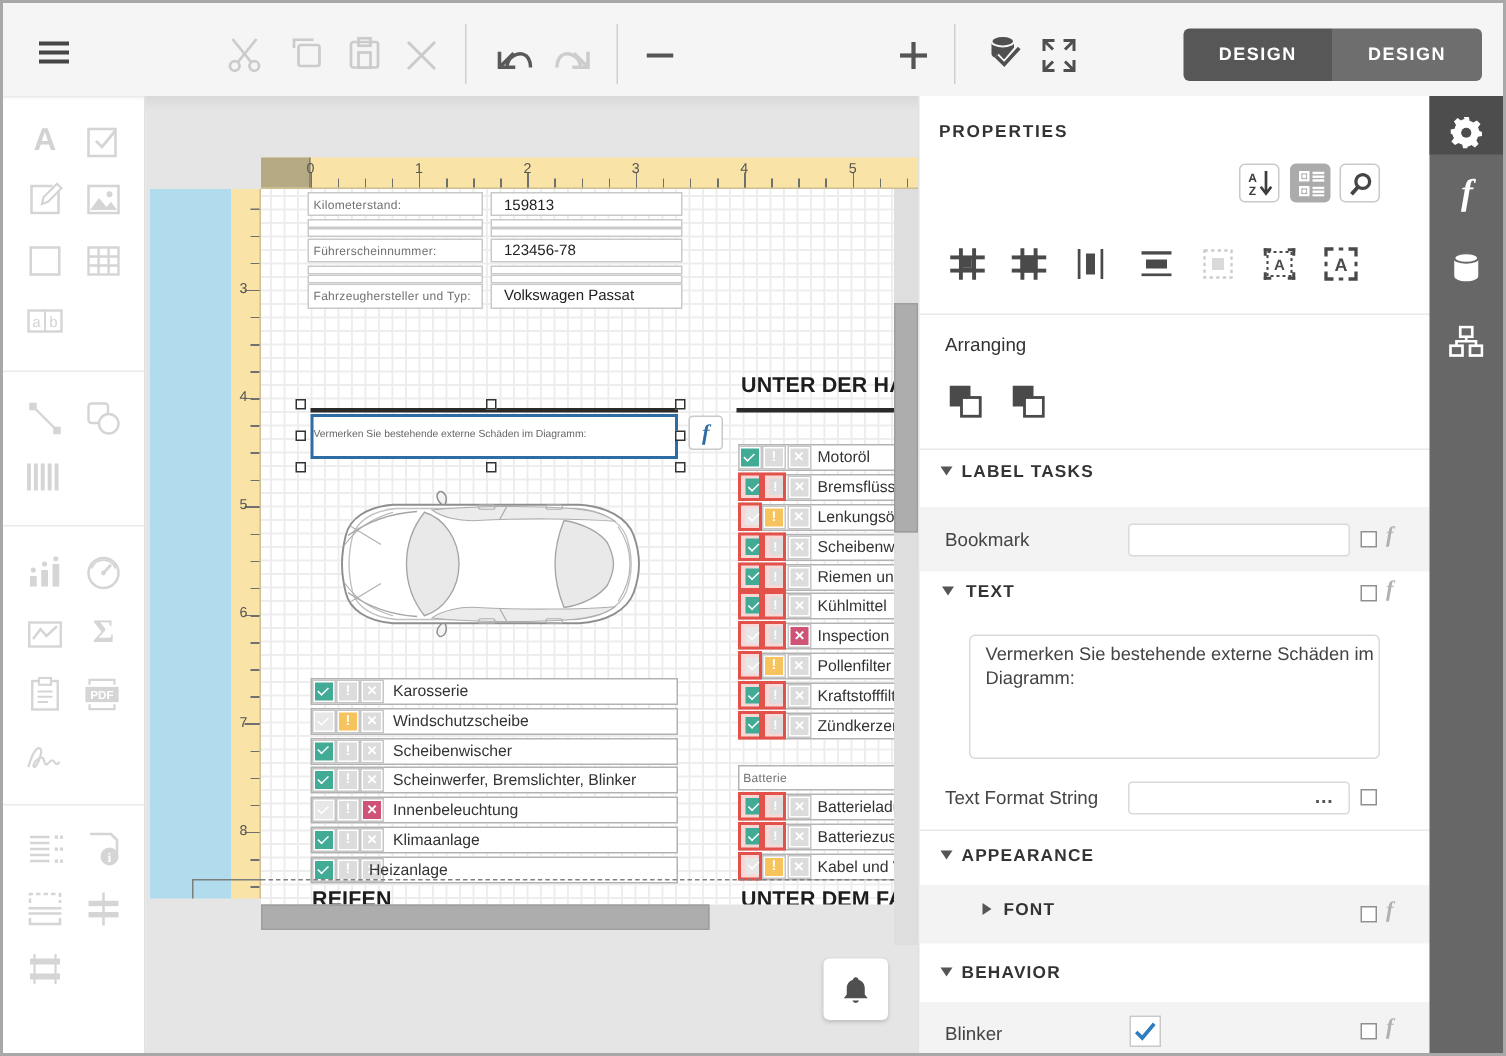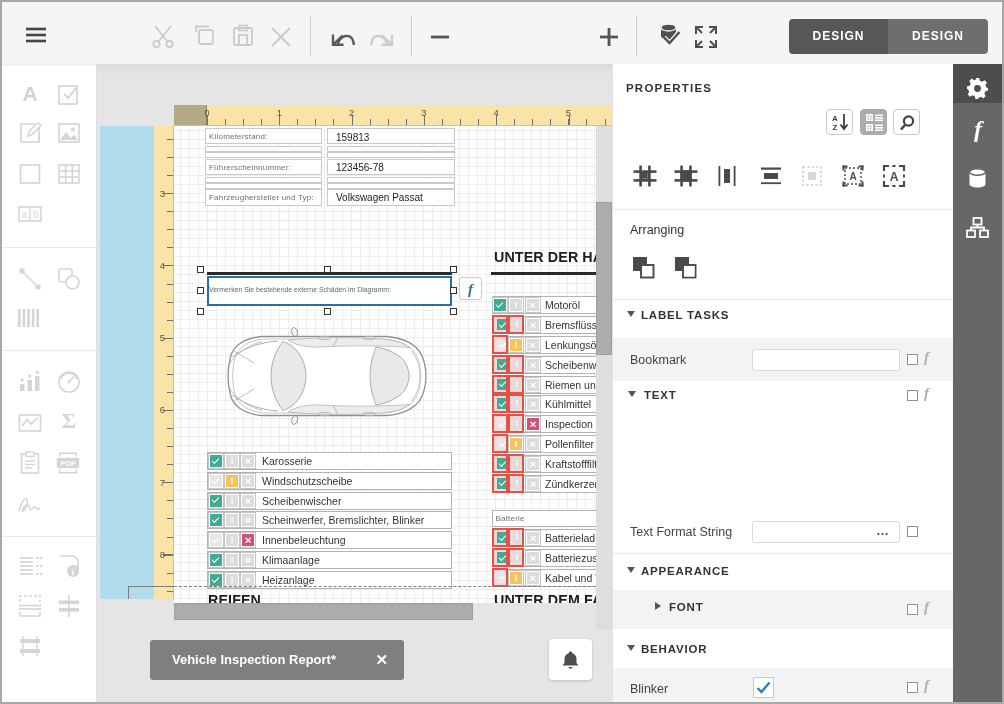--- a/index.html
+++ b/index.html
@@ -393,21 +393,21 @@
   <div class="ctext" style="left:88px;top:407.2px">Innenbeleuchtung</div>
   <div class="crow" style="left:33px;top:425px;width:245px"></div>
   <span class="sq g ck" style="left:36px;top:428px"></span>
         <span class="sq gr bang" style="left:52px;top:428px"></span>
         <span class="sq gr ex" style="left:68px;top:428px"></span>
   <div class="ctext" style="left:88px;top:427px">Klimaanlage</div>
   <div class="crow" style="left:33px;top:444.8px;width:245px"></div>
   <span class="sq g ck" style="left:36px;top:447.8px"></span>
         <span class="sq gr bang" style="left:52px;top:447.8px"></span>
         <span class="sq gr ex" style="left:68px;top:447.8px"></span>
-  <div class="ctext" style="left:88px;top:446.8px">Heizanlage</div>
+  <div class="ctext" style="left:72px;top:446.8px">Heizanlage</div>
   <div class="crow" style="left:317.5px;top:170.4px;width:106px"></div>
   <span class="sq g ck" style="left:320px;top:173.4px"></span>
         <span class="sq gr bang" style="left:336px;top:173.4px"></span>
         <span class="sq gr ex" style="left:352.5px;top:173.4px"></span>
   <div class="ctext" style="left:371px;top:172.4px">Motoröl</div>
   <div class="crow" style="left:317.5px;top:190.2px;width:106px"></div>
   <span class="rb" style="left:317.5px;top:189.2px">
           <span class="in g ck"></span>
         </span>
         <span class="rb" style="left:333.5px;top:189.2px">
@@ -534,24 +534,20 @@
         <span class="hnum" style="left:177.6px">2</span>
         <span class="hnum" style="left:249.9px">3</span>
         <span class="hnum" style="left:322.2px">4</span>
         <span class="hnum" style="left:394.5px">5</span>
  </div>
  <div style="position:absolute;left:30.5px;top:521.5px;width:46.5px;height:1px;background:#7d7d7d"></div>
  <div style="position:absolute;left:30.5px;top:521.5px;width:1px;height:13.5px;background:#7d7d7d"></div>
  <div id="vthumb"></div>
  <div id="hthumb"></div>
 </div>
-<div id="toast">
-      <span class="tt">Vehicle Inspection Report*</span>
-      <span class="tx">✕</span>
-    </div>
 <div id="bell">
       <svg style="position:absolute;left:12px;top:11px" width="19" height="20" viewBox="0 0 19 20">
         <path d="M9.5,1.5 C10.6,1.5 11.3,2.2 11.3,3.2 C13.8,3.9 15.5,6 15.5,9 L15.5,13 L17.5,15.5 L1.5,15.5 L3.5,13 L3.5,9 C3.5,6 5.2,3.9 7.7,3.2 C7.7,2.2 8.4,1.5 9.5,1.5 Z" fill="#4f4f4f"></path>
         <path d="M7.3,17 A2.3,2.3 0 0 0 11.7,17 Z" fill="#4f4f4f"></path>
       </svg>
     </div>
 <div id="panel">
  <div class="ptitle" style="left:13px;top:18px;letter-spacing:1.2px">PROPERTIES</div>
  <div class="pbtn" style="left:213px;top:45px">
         <svg style="position:absolute;left:4px;top:3px" width="19" height="19" viewBox="0 0 19 19">
@@ -673,20 +669,23 @@
  <div class="ptitle" style="left:28px;top:245px">LABEL TASKS</div>
  <div class="gband" style="top:274px;height:43px"></div>
  <div style="position:absolute;left:17px;top:289px">Bookmark</div>
  <div class="pinput" style="left:139px;top:285px;width:148px;height:22px"></div>
  <div class="cbx" style="left:294px;top:290px"></div>
  <div class="fx" style="left:311px;top:285px">f</div>
  <div class="tri tridown" style="left:15px;top:327px"></div>
  <div class="ptitle" style="left:31px;top:325px">TEXT</div>
  <div class="cbx" style="left:294px;top:326px"></div>
  <div class="fx" style="left:311px;top:321px">f</div>
+ <div class="pinput" style="left:33px;top:359px;width:274px;height:83px;border-radius:4px">
+        <div style="position:absolute;left:10px;top:5px;font-size:12.2px;line-height:15.5px;color:#444;white-space:nowrap">Vermerken Sie bestehende externe Schäden im<br>Diagramm:</div>
+      </div>
  <div style="position:absolute;left:17px;top:461px">Text Format String</div>
  <div class="pinput" style="left:139px;top:457px;width:148px;height:22px">
         <span style="position:absolute;right:10px;top:1px;font-size:13px;color:#555;font-weight:bold">…</span>
       </div>
  <div class="cbx" style="left:294px;top:462px"></div>
  <div class="psep" style="top:489px"></div>
  <div class="tri tridown" style="left:14px;top:503px"></div>
  <div class="ptitle" style="left:28px;top:501px">APPEARANCE</div>
  <div class="gband" style="top:526px;height:39px"></div>
  <div class="tri triright" style="left:42px;top:538px"></div>

